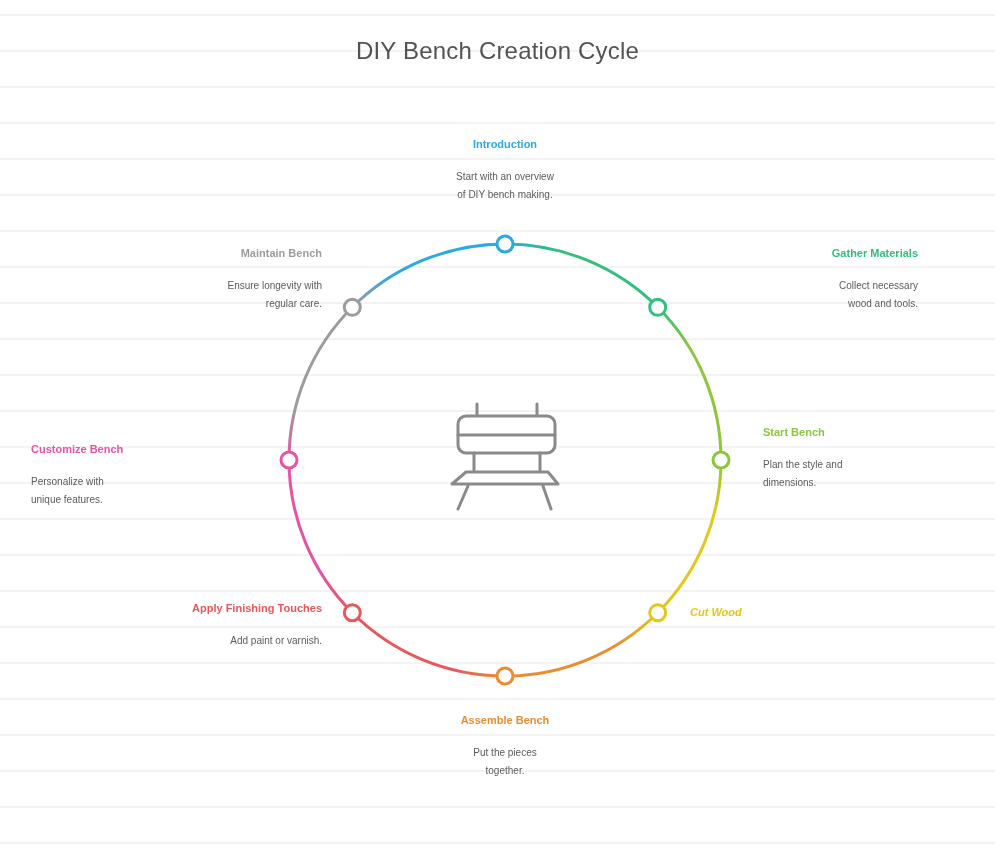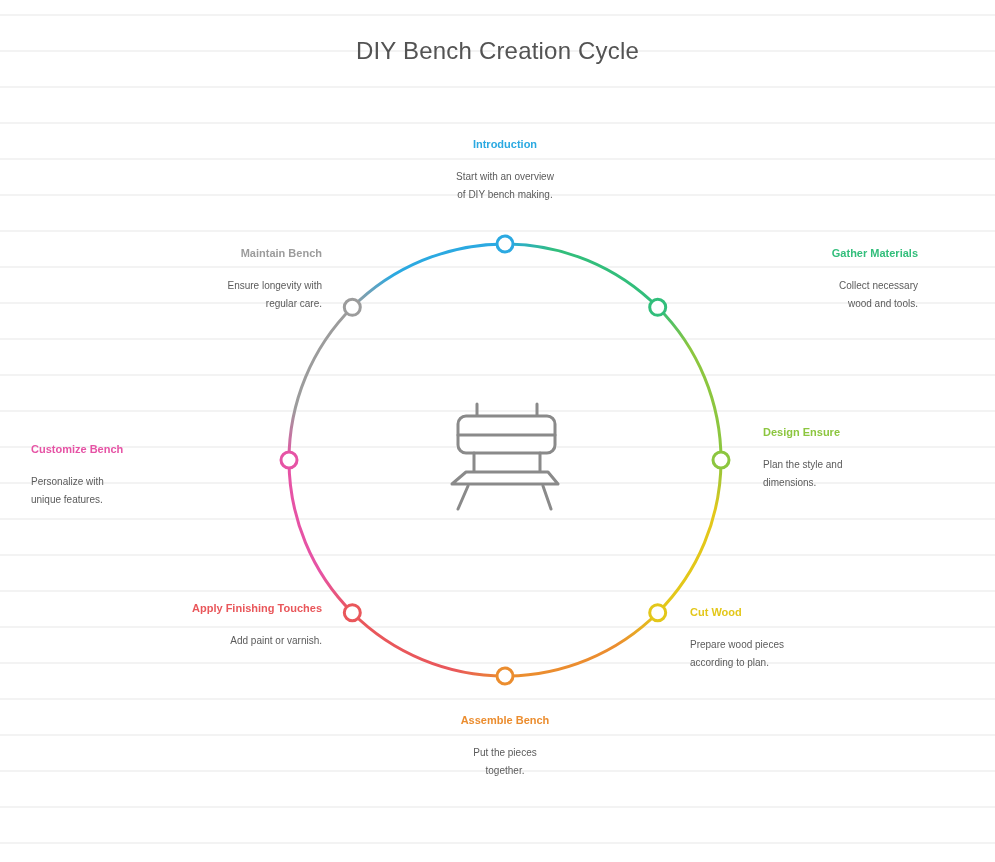--- a/index.html
+++ b/index.html
@@ -135,29 +135,27 @@
 of DIY bench making.</div>
   </div>
 
   <div class="stage-block pos-upper-right">
     <div class="stage-title" style="color: rgb(50, 190, 123);">Gather Materials</div>
     <div class="stage-desc">Collect necessary
 wood and tools.</div>
   </div>
 
   <div class="stage-block pos-right">
-    <div class="stage-title" style="color: rgb(140, 198, 63);">Design Ensure</div>
+    <div class="stage-title" style="color: rgb(140, 198, 63);">Start Bench</div>
     <div class="stage-desc">Plan the style and
 dimensions.</div>
   </div>
 
   <div class="stage-block pos-lower-right">
-    <div class="stage-title" style="color: rgb(227, 199, 26);">Cut Wood</div>
-    <div class="stage-desc">Prepare wood pieces
-according to plan.</div>
+    <div class="stage-title" style="color: rgb(227, 199, 26); font-style: italic;">Cut Wood</div>
   </div>
 
   <div class="stage-block pos-bottom">
     <div class="stage-title" style="color: rgb(235, 141, 47);">Assemble Bench</div>
     <div class="stage-desc">Put the pieces
 together.</div>
   </div>
 
   <div class="stage-block pos-lower-left">
     <div class="stage-title" style="color: rgb(233, 87, 91);">Apply Finishing Touches</div>

